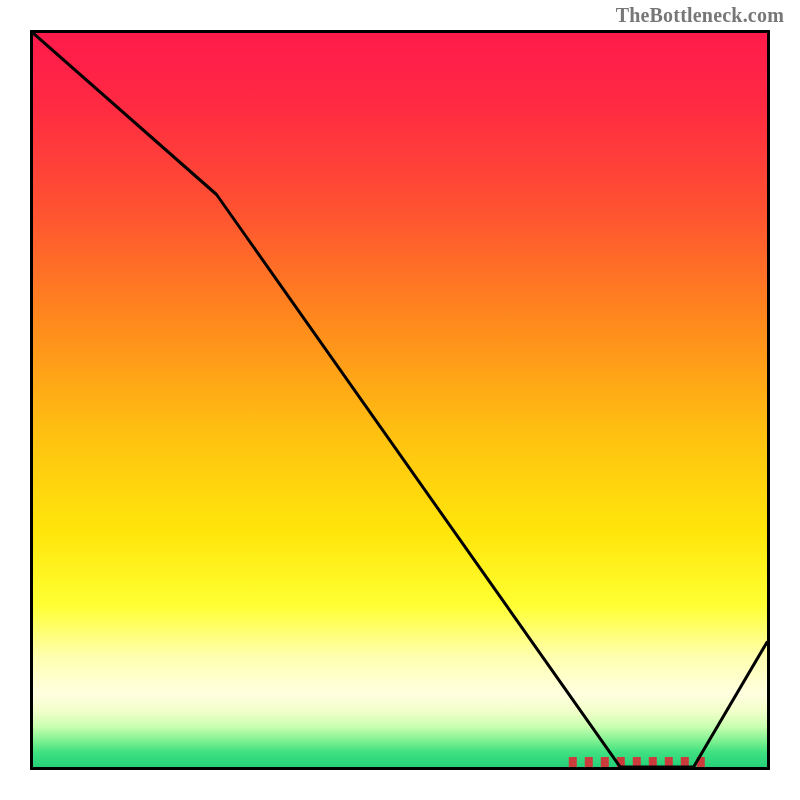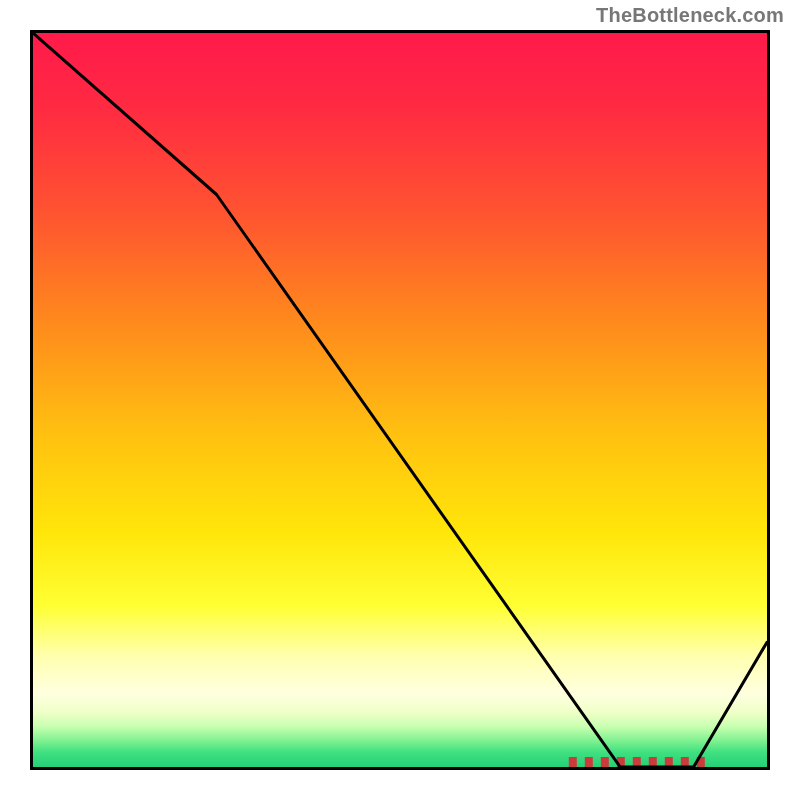--- a/index.html
+++ b/index.html
@@ -8,20 +8,21 @@
     width: 800px;
     height: 800px;
     background: #ffffff;
     font-family: Arial, Helvetica, sans-serif;
     overflow: hidden;
   }
   .wrap {
     position: relative;
     width: 796px;
     height: 800px;
+    font-family: Liberation Serif, serif;
   }
   .attribution {
     position: absolute;
     top: 4px;
     right: 12px;
     font-size: 20px;
     font-weight: bold;
     color: #777;
     letter-spacing: 0.2px;
   }

